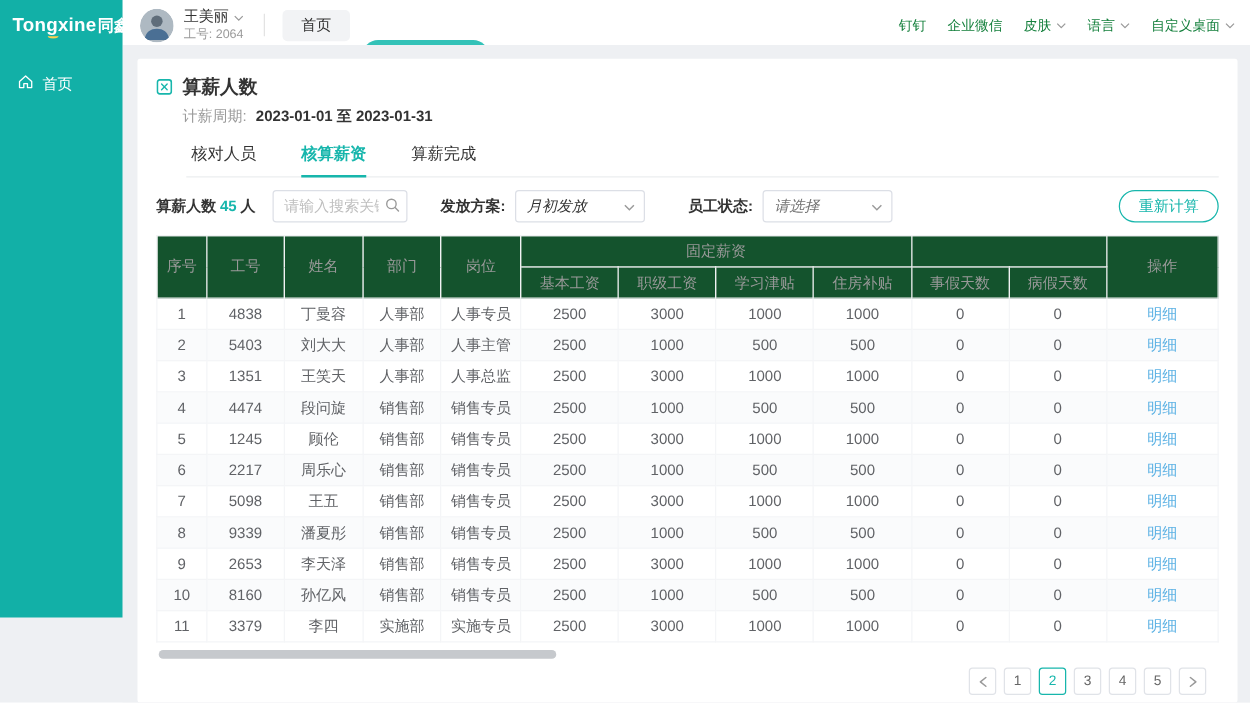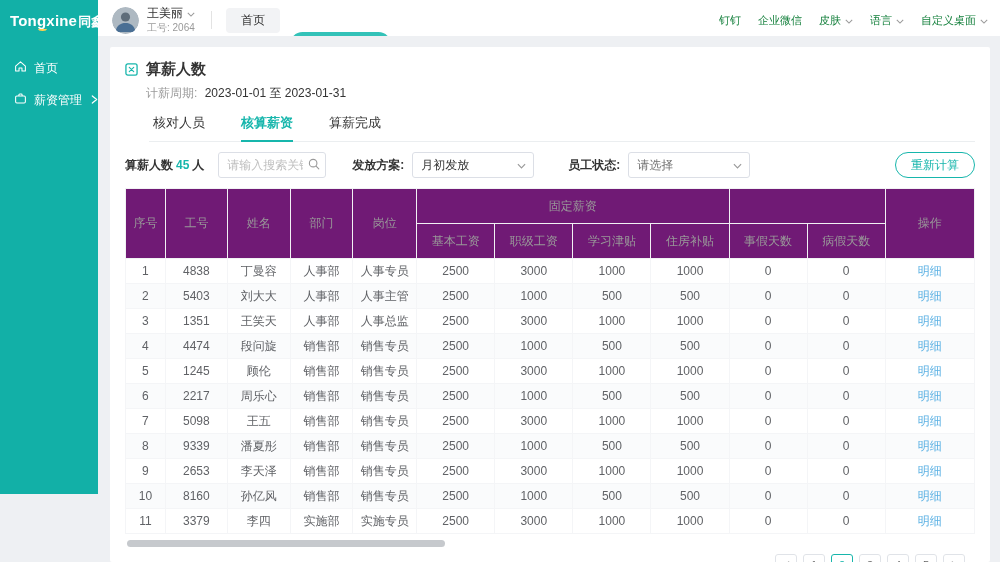--- a/index.html
+++ b/index.html
@@ -54,59 +54,59 @@
 
   
   .main { position: absolute; left: 98px; top: 36px; right: 0; bottom: 0; background: #eef0f3; padding: 11px 10px 0 12px; }
   .card { background: #fff; height: calc(100% - 0px); border-radius: 2px; padding: 13px 15px 0; overflow: hidden; }
 
   .page-title-row { display: flex; align-items: center; gap: 8px; }
   .page-title { font-size: 15px; font-weight: 700; color: #333; }
   .group-icon { color: var(--accent, #17b6ac); display: inline-flex; }
   .period-row { margin-top: 6px; margin-left: 21px; font-size: 12px; }
   .period-label { color: #9a9a9a; }
-  .period-value { color: #333; font-weight: 400; margin-left: 4px; }
+  .period-value { color: #333; font-weight: 700; margin-left: 4px; }
 
   .tabs { margin-top: 12px; display: flex; gap: 36px; border-bottom: 1px solid #ebeef0; padding-left: 4px; margin-left: 24px; }
   .tab { font-size: 13px; color: #333; padding-bottom: 9px; cursor: pointer; position: relative; }
   .tab.active { color: var(--accent, #17b6ac); font-weight: 600; }
   .tab.active::after { content: ""; position: absolute; left: 0; right: 0; bottom: -1px; height: 2px; background: var(--accent, #17b6ac); }
 
   .filters { margin-top: 10px; display: flex; align-items: center; font-size: 12px; }
   .count-label, .filter-label { font-weight: 600; color: #333; white-space: nowrap; text-align: right; }
   .count-num { color: var(--accent, #17b6ac); font-weight: 700; margin: 0 3px; }
   .search-box { position: relative; margin-left: 14px; }
   .search-input {
     width: 108px; height: 26px; border: 1px solid #dcdfe6; border-radius: 3px;
     padding: 0 22px 0 8px; font-size: 12px; color: #333; outline: none;
     font-family: inherit;
   }
   .search-input::placeholder { color: #bfbfbf; }
   .search-icon { position: absolute; right: 6px; top: 6px; color: #9a9a9a; }
   .filter-label.l2 { margin-left: 26px; }
   .filter-label.l3 { margin-left: 34px; }
   .select {
-    margin-left: 8px; width: 122px; height: 26px; border: 1px solid #dcdfe6; border-radius: 3px;
+    margin-left: 8px; width: 104px; height: 26px; border: 1px solid #dcdfe6; border-radius: 3px;
     display: inline-flex; align-items: center; justify-content: space-between;
-    padding: 0 7px 0 8px; cursor: pointer; background: #fff;
+    padding: 0 7px 0 8px; cursor: pointer; background: #fff; font-style: italic;
   }
   .select .sel-value { color: #333; }
   .select .sel-value.placeholder { color: #737373; }
   .select .chev { color: #9a9a9a; }
   .btn-recalc {
     margin-left: auto; height: 26px; padding: 0 15px; background: #fff;
     border: 1px solid var(--accent, #17b6ac); color: var(--accent, #17b6ac);
     border-radius: 13px; font-size: 12px; cursor: pointer; font-family: inherit;
   }
 
   
   .pay-table { width: 100%; margin-top: 10px; border-collapse: collapse; table-layout: fixed; font-size: 12px; }
   .pay-table th {
-    height: 35px; font-weight: 400; color: #999; text-align: center;
-    border: 1px solid #f1f2f4; background: #701a75;
+    height: 25px; font-weight: 400; color: #999; text-align: center;
+    border: 1px solid #f1f2f4; background: #14532d;
   }
   .pay-table td {
     height: 25px; color: #606266; text-align: center;
     border: 1px solid #f4f5f7; border-top: none;
   }
   .pay-table tbody tr:nth-child(even) td { background: #fafbfc; }
   .pay-table .detail-link { color: var(--link, #5bb1e4); cursor: pointer; text-decoration: none; }
 
   .hscroll { margin-top: 6px; height: 7px; position: relative; }
   .hscroll-thumb { position: absolute; left: 2px; top: 0; width: 318px; height: 7px; background: #c6c9cd; border-radius: 4px; cursor: pointer; }
@@ -131,34 +131,20 @@
       <span class="logo-smile"></span>
     </div>
     <nav class="menu">
       <div class="menu-item">
         <span class="icon">
           <svg width="13" height="13" viewBox="0 0 16 16">
               <path d="M8 2.2 L14 7.6 V13.6 H9.8 V9.8 H6.2 V13.6 H2 V7.6 Z" fill="none" stroke="#fff" stroke-width="1.3" stroke-linejoin="round"></path>
             </svg>
         </span>
         <span>首页</span>
-      </div>
-      <div class="menu-item">
-        <span class="icon">
-          <svg width="13" height="13" viewBox="0 0 16 16">
-              <rect x="2" y="5" width="12" height="8.6" rx="1.5" fill="none" stroke="#fff" stroke-width="1.3"></rect>
-              <path d="M6 5 V3.6 A1.1 1.1 0 0 1 7.1 2.5 H8.9 A1.1 1.1 0 0 1 10 3.6 V5" fill="none" stroke="#fff" stroke-width="1.3"></path>
-            </svg>
-        </span>
-        <span>薪资管理</span>
-        <span class="caret-r">
-          <svg width="7" height="9" viewBox="0 0 8 10">
-              <path d="M1.5 1 L6.5 5 L1.5 9" fill="none" stroke="#fff" stroke-width="1.4" stroke-linecap="round" stroke-linejoin="round"></path>
-            </svg>
-        </span>
       </div>
     </nav>
   </aside>
 
   <header class="topbar">
     <div class="avatar">
       <svg width="27" height="27" viewBox="0 0 27 27">
           <circle cx="13.5" cy="13.5" r="13.5" fill="#aeb9c2"></circle>
           <circle cx="13.5" cy="10" r="4.6" fill="#5f6d7a"></circle>
           <path d="M3.5 25 C4.5 18.5 8.5 16 13.5 16 C18.5 16 22.5 18.5 23.5 25 Z" fill="#4a6f94"></path>

